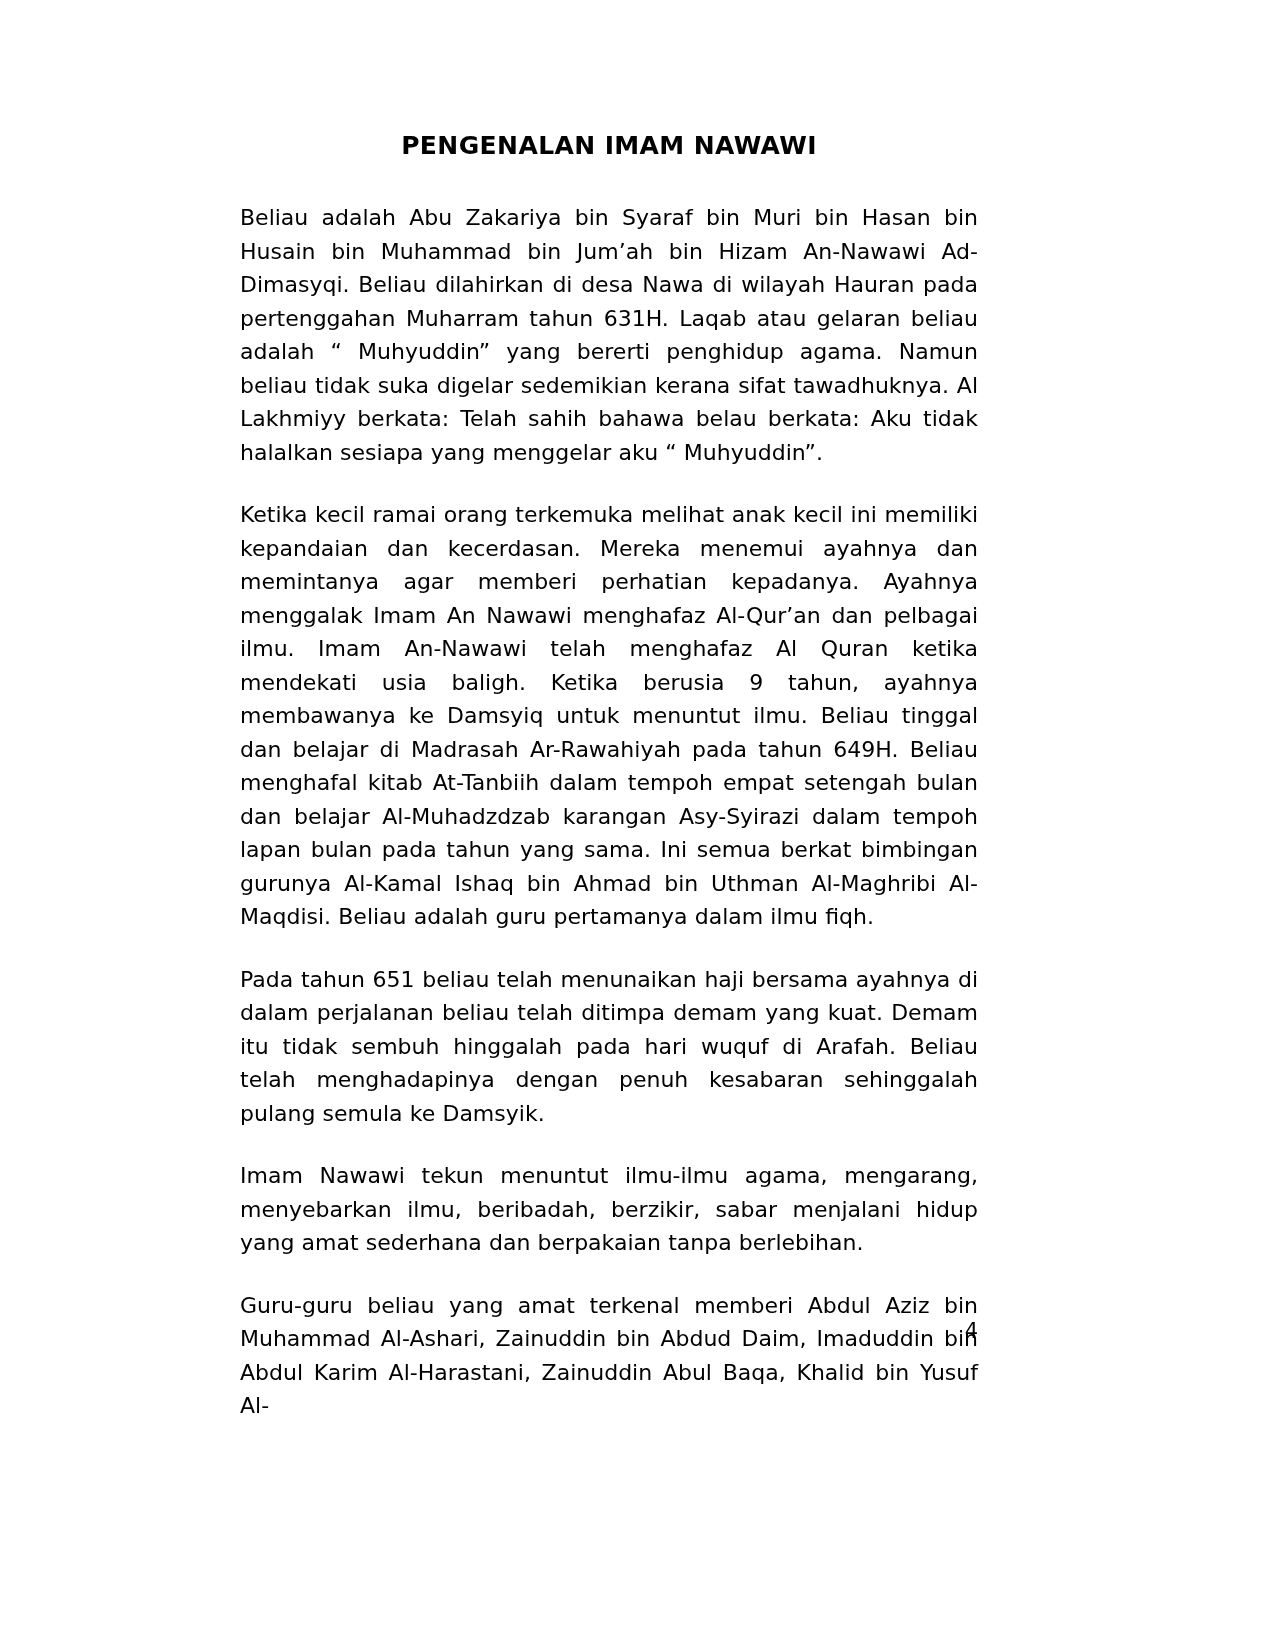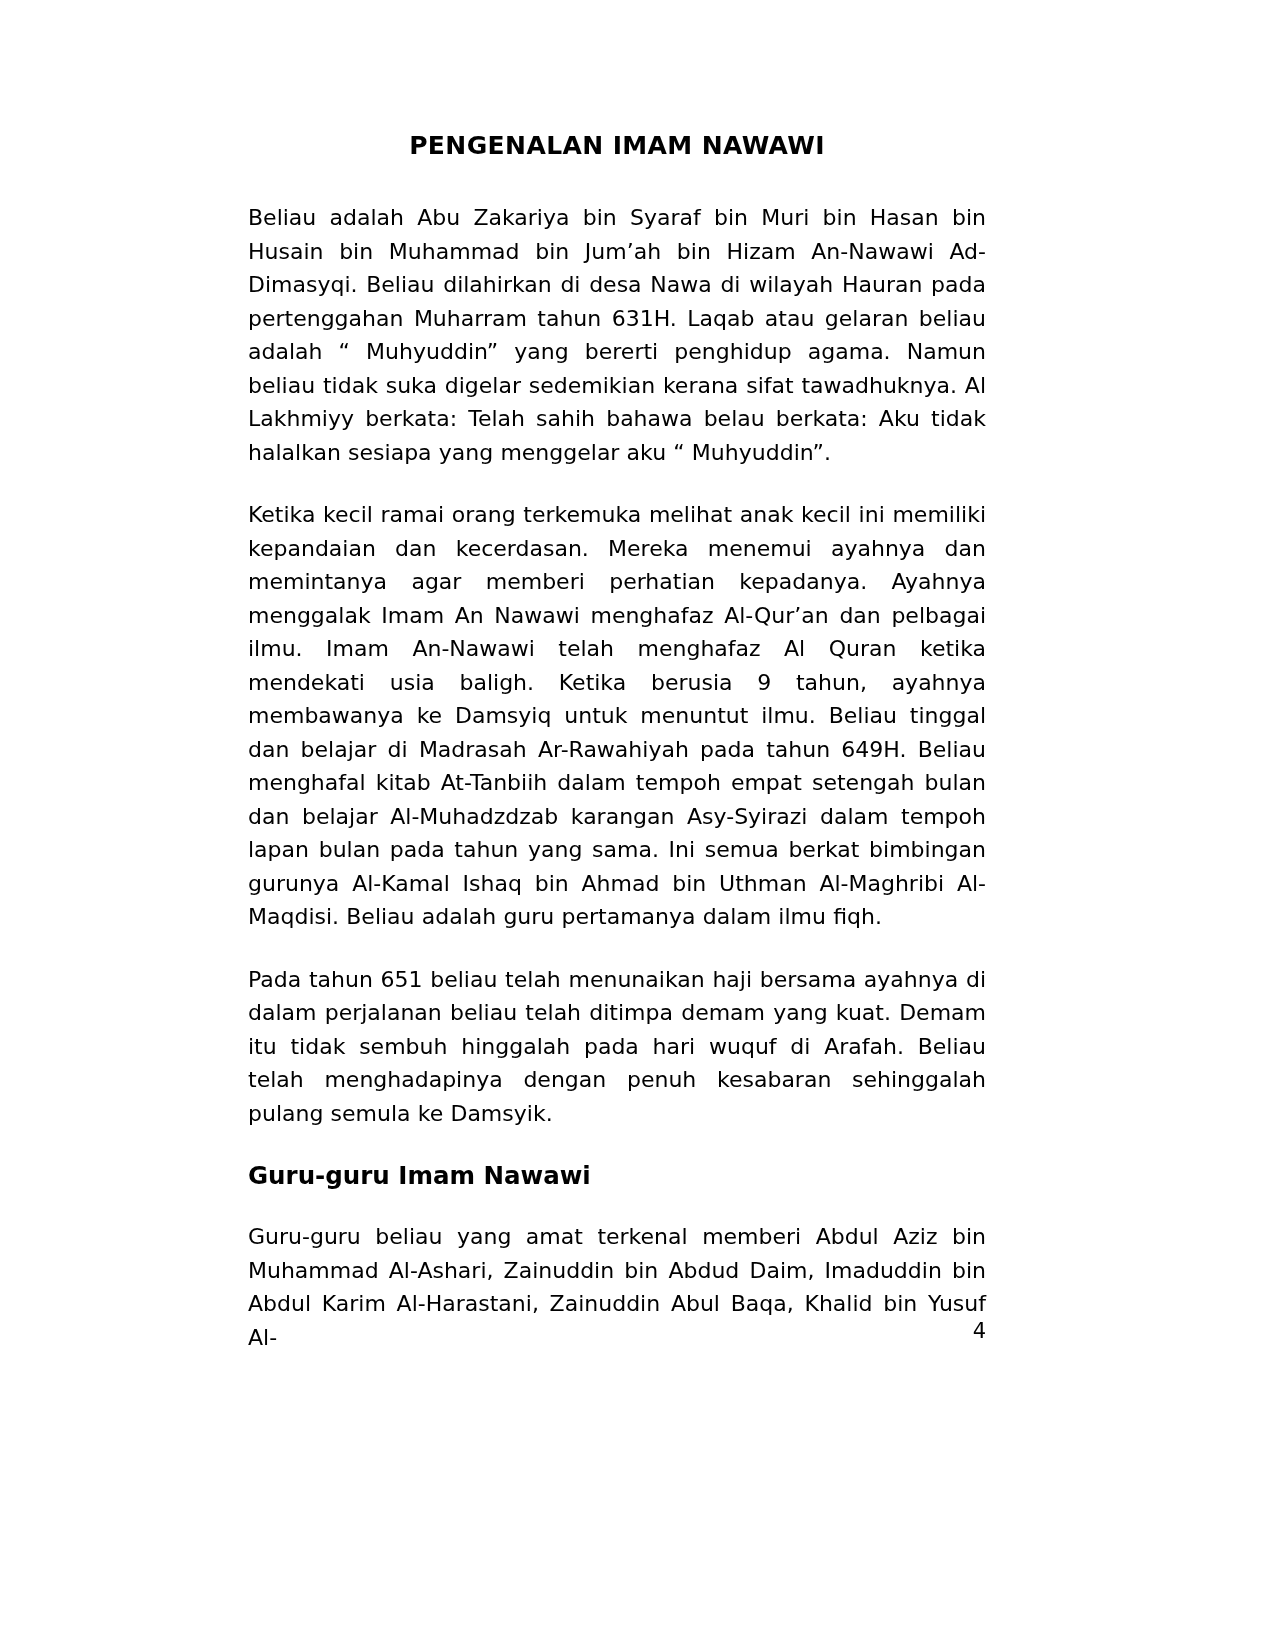--- a/index.html
+++ b/index.html
@@ -15,21 +15,20 @@
     color: #000000;
     overflow: hidden;
   }
   .page {
     position: absolute;
     top: 0;
     left: 0;
     width: 1083px;
     height: 1650px;
     background: #ffffff;
-    margin-left: 8px;
   }
   .content {
     position: absolute;
     left: 240px;
     top: 130px;
     width: 738px;
   }
   .doc-title {
     font-size: 25px;
     font-weight: bold;
@@ -74,21 +73,21 @@
   <div class="content">
 
     <h1 class="doc-title">PENGENALAN  IMAM NAWAWI</h1>
 
     <p class="para">Beliau adalah Abu Zakariya bin Syaraf bin Muri bin Hasan bin Husain bin Muhammad bin Jum’ah bin Hizam An-Nawawi Ad-Dimasyqi. Beliau dilahirkan di desa Nawa di wilayah Hauran pada pertenggahan Muharram tahun 631H. Laqab atau gelaran beliau adalah “ Muhyuddin” yang bererti penghidup agama. Namun beliau tidak suka digelar sedemikian kerana sifat tawadhuknya. Al Lakhmiyy berkata: Telah sahih bahawa belau berkata: Aku tidak halalkan sesiapa yang menggelar aku “ Muhyuddin”.</p>
 
     <p class="para">Ketika kecil ramai orang terkemuka melihat anak kecil ini memiliki kepandaian dan kecerdasan. Mereka menemui ayahnya dan memintanya agar memberi perhatian kepadanya. Ayahnya menggalak Imam An Nawawi menghafaz Al-Qur’an dan pelbagai ilmu.  Imam An-Nawawi telah menghafaz Al Quran ketika mendekati usia baligh. Ketika berusia 9 tahun, ayahnya membawanya ke Damsyiq untuk menuntut ilmu.   Beliau tinggal dan belajar di Madrasah Ar-Rawahiyah pada tahun 649H. Beliau menghafal kitab At-Tanbiih dalam tempoh empat setengah bulan dan belajar Al-Muhadzdzab karangan Asy-Syirazi dalam tempoh lapan bulan pada tahun yang sama. Ini semua berkat bimbingan gurunya Al-Kamal Ishaq bin Ahmad bin Uthman Al-Maghribi Al-Maqdisi. Beliau adalah guru pertamanya dalam ilmu fiqh.</p>
 
     <p class="para">Pada tahun 651 beliau telah menunaikan haji bersama ayahnya di dalam perjalanan beliau telah ditimpa demam yang kuat. Demam itu tidak sembuh hinggalah pada hari wuquf di Arafah. Beliau telah menghadapinya dengan penuh kesabaran sehinggalah pulang semula ke Damsyik.</p>
 
+    <p class="para">Imam Nawawi tekun menuntut ilmu-ilmu agama, mengarang, menyebarkan ilmu, beribadah, berzikir, sabar menjalani hidup yang amat sederhana dan berpakaian tanpa berlebihan.</p>
 
-    <h2 class="subhead">Guru-guru Imam Nawawi</h2>
 
     <p class="para">Guru-guru beliau yang amat terkenal memberi Abdul Aziz bin Muhammad Al-Ashari, Zainuddin bin Abdud Daim, Imaduddin bin Abdul Karim Al-Harastani, Zainuddin Abul Baqa, Khalid bin Yusuf Al-</p>
 
   </div>
 
   <div class="page-number">4</div>
 </div>
 
 </body></html>

